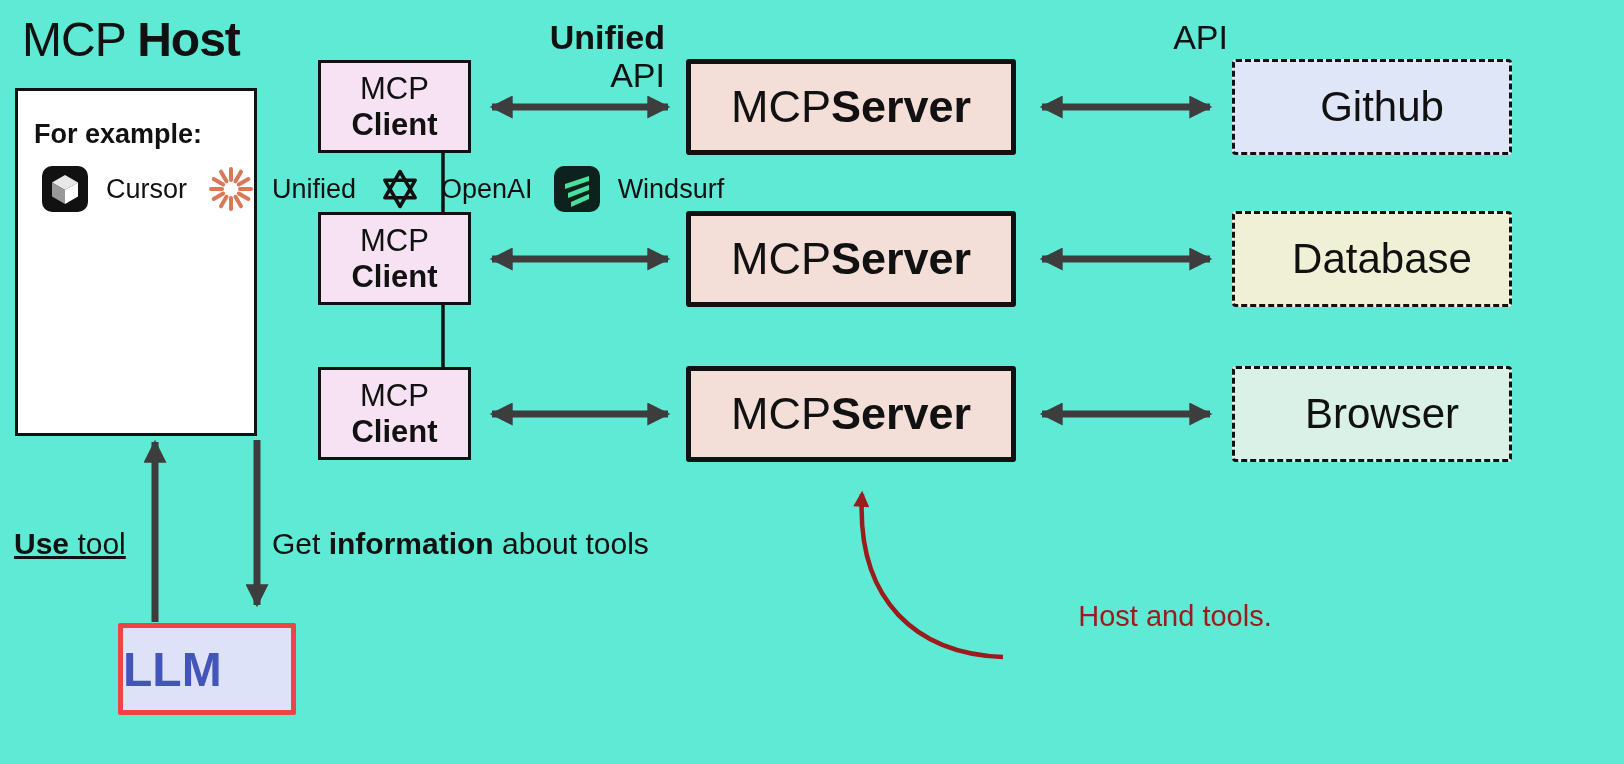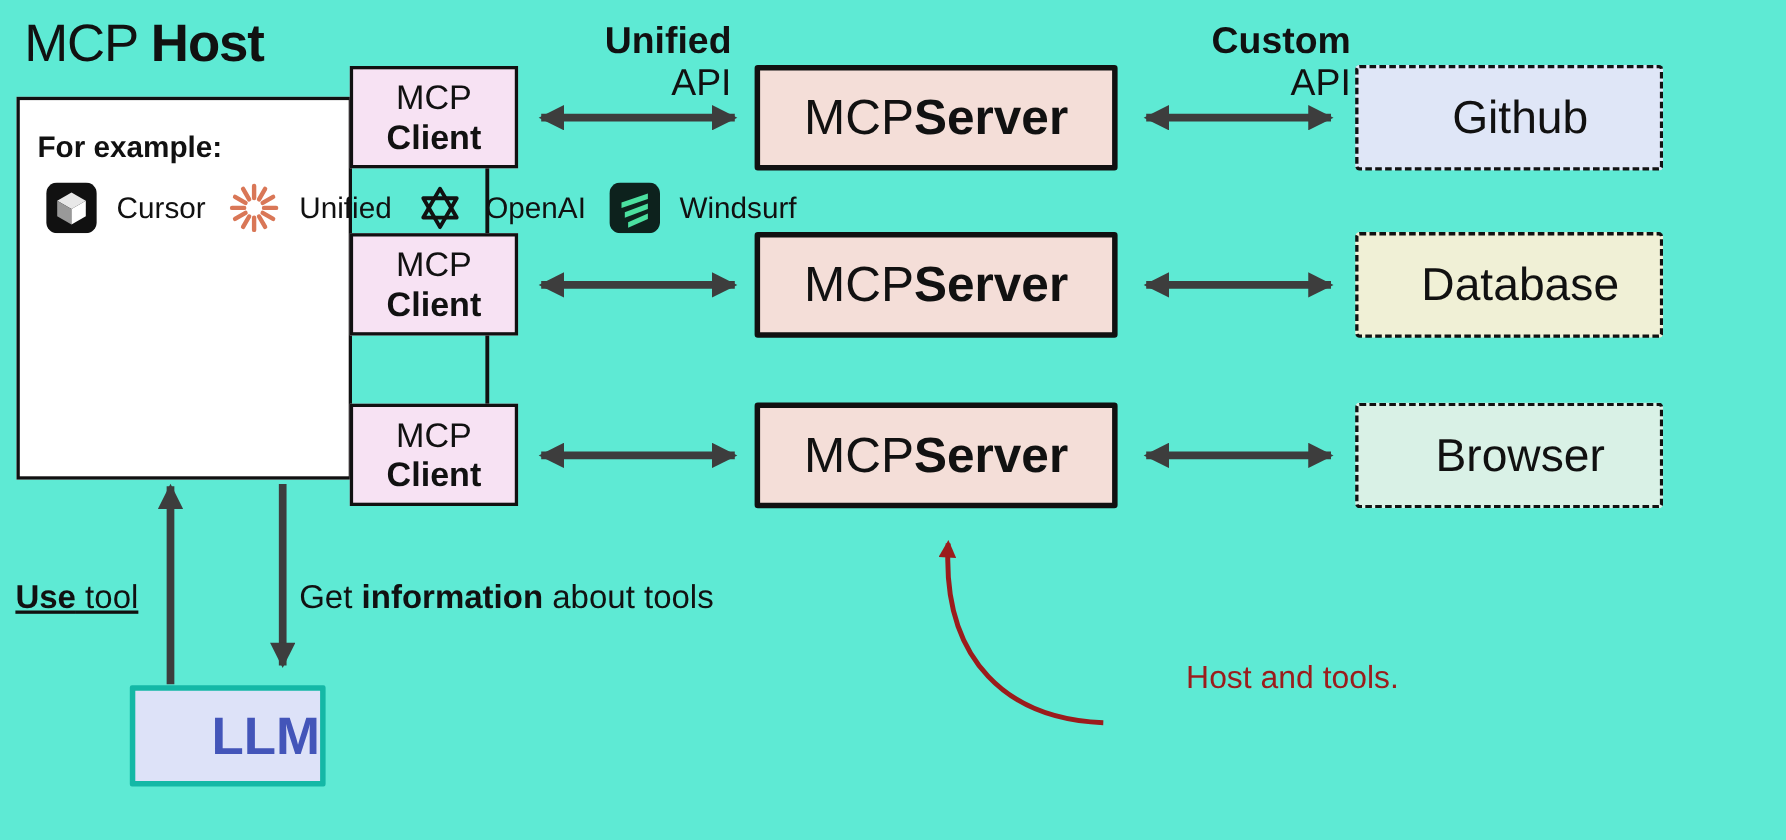--- a/index.html
+++ b/index.html
@@ -14,21 +14,21 @@
   .abs{position:absolute;}
   .connectors{position:absolute;left:0;top:0;pointer-events:none;}
   .connectors .thin{stroke:#111;stroke-width:3.5;}
   .connectors .arrow{stroke:#3d3d3d;stroke-width:7;}
   .connectors .redcurve{stroke:#9b1c1c;stroke-width:4.5;fill:none;}
 
   .title{left:22px;top:12px;font-size:48px;letter-spacing:-1px;}
   .title .bold{font-weight:800;}
 
   .host-box{
-    left:15px;top:88px;width:305px;height:348px;
+    left:15px;top:88px;width:242px;height:348px;
     border:3.5px solid #111;background:#fff;box-sizing:border-box;
   }
   .for-example{position:absolute;left:16px;top:28px;font-size:27px;font-weight:700;}
   .app-list{position:absolute;left:24px;top:74px;display:flex;flex-direction:row;gap:21px;}
   .app-row{display:flex;align-items:center;gap:18px;height:48px;}
   .app-icon{width:46px;height:46px;display:inline-block;flex:0 0 46px;}
   .app-icon svg{display:block;}
   .app-label{font-size:27px;}
 
   .client{
@@ -58,22 +58,22 @@
   }
   .t1{top:59px;} .t2{top:211px;} .t3{top:366px;}
 
   .api-label{width:170px;text-align:right;font-size:34px;line-height:38px;}
   .api-label .bold{font-weight:700;}
   .unified{left:495px;top:18px;}
   .custom{left:1058px;top:18px;}
 
   .llm-box{
     left:118px;top:623px;width:178px;height:92px;box-sizing:border-box;
-    border:5px solid #14b8a6;border-radius:2px;
-    display:flex;align-items:center;justify-content:flex-end;
+    border:5px solid #ef4444;border-radius:2px;
+    display:flex;align-items:center;justify-content:flex-start;
     font-size:48px;font-weight:700;color:#4355b9;
   }
 
   .flow-label{font-size:30px;}
   .flow-label .bold{font-weight:700;}
   .use-tool{left:14px;top:527px;text-decoration:underline;}
   .get-info{left:272px;top:527px;}
 
   .annotation{
     left:950px;top:597px;width:450px;text-align:center;
@@ -216,21 +216,20 @@
   </div>
   <div class="abs tool t3" style="background-color: rgb(217, 241, 230);">
     <span>Browser</span>
   </div>
 
   <div class="abs api-label unified">
     <div class="bold">Unified</div>
     <div>API</div>
   </div>
   <div class="abs api-label custom">
-    <div class="bold">Custom</div>
     <div>API</div>
   </div>
 
   <div class="abs llm-box" style="background-color: rgb(221, 226, 248);">
     <span>LLM</span>
   </div>
 
   <div class="abs flow-label use-tool">
     <span class="bold">Use</span><span> tool</span>
   </div>

